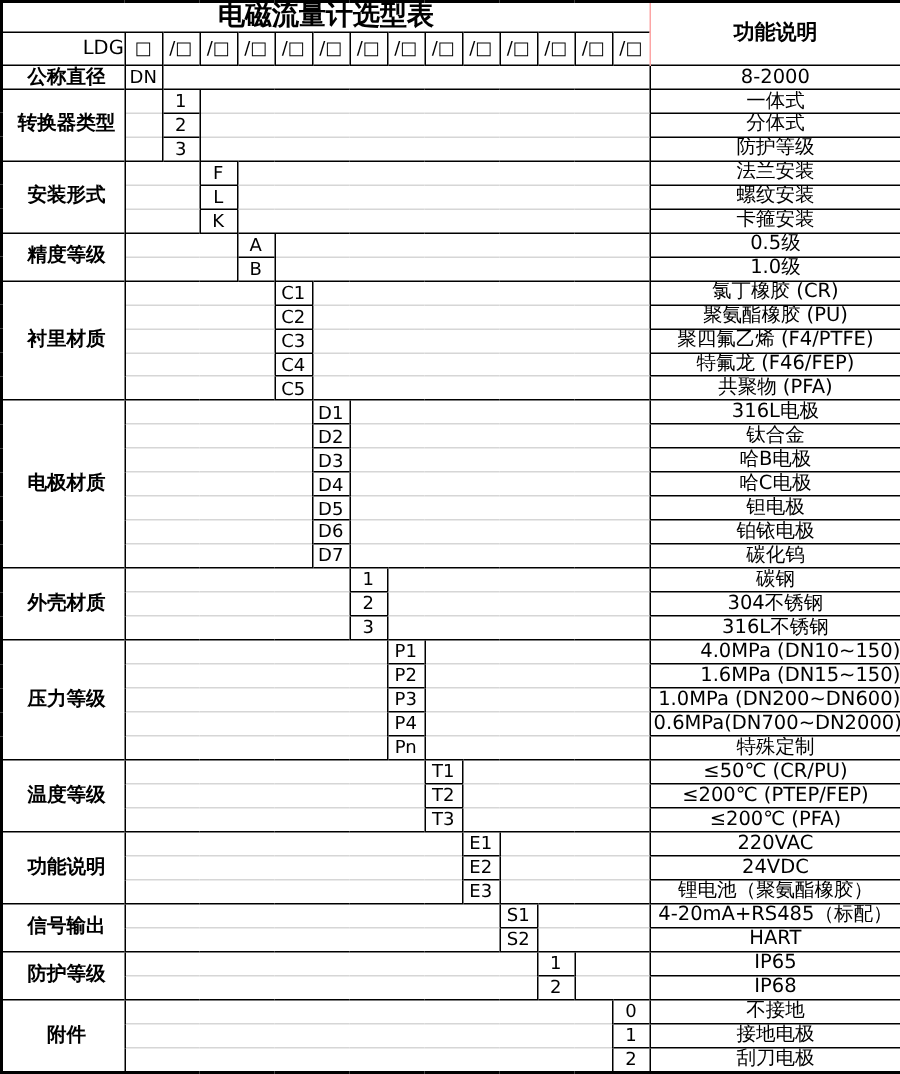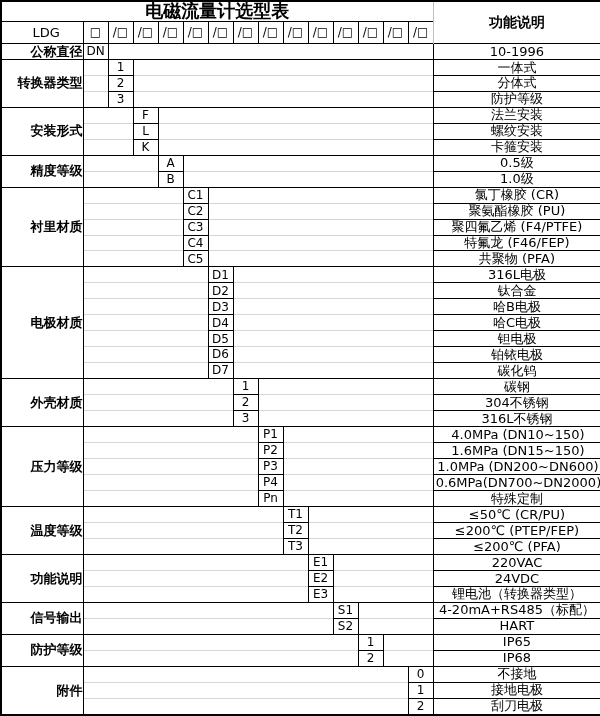--- a/index.html
+++ b/index.html
@@ -16,26 +16,26 @@
     border-top:1px solid #d6d6d6;
     padding:0;margin:0;
     text-align:center;vertical-align:middle;
     font-size:13px;line-height:1.05;
     white-space:nowrap;overflow:hidden;
   }
   td.bt{border-top:1px solid #000;}
   td.bl{border-left:1px solid #000;}
   td.title-cell{font-weight:bold;font-size:18px;}
   td.fn-header{font-weight:bold;font-size:14px;border-left:1px solid #fca5a5;}
-  td.model-cell{text-align:center;padding-left:8px;}
+  td.model-cell{text-align:right;padding-left:8px;}
   td.code-head{font-size:12px;}
-  td.label{text-align:right;padding-left:4px;font-weight:bold;margin-top:15px;}
+  td.label{text-align:center;padding-left:4px;font-weight:bold;margin-top:15px;}
   td.code{font-size:12px;}
   td.desc{font-size:13px;}
-  td.desc.left{text-align:center;padding-left:2px;}
+  td.desc.left{text-align:right;padding-left:2px;}
 </style>
 </head>
 <body>
 
 <table class="sel">
   <colgroup>
     <col style="width:82px">
     <col style="width:25px">
     <col style="width:25px">
       <col style="width:25px">
@@ -71,21 +71,21 @@
         <td class="code-head bt bl">/□</td>
         <td class="code-head bt bl">/□</td>
         <td class="code-head bt bl">/□</td>
         <td class="code-head bt bl">/□</td>
         <td class="code-head bt bl">/□</td>
       </tr>
       <tr>
         <td class="label bt">公称直径</td>
         <td class="code bt bl">DN</td>
         <td class="empty bt bl" colspan="13"></td>
-        <td class="desc bt bl">10-1996</td>
+        <td class="desc bt bl">8-2000</td>
       </tr>
       <tr>
         <td class="label bt" rowspan="3">转换器类型</td>
         <td class="empty bl bt"></td>
         <td class="code bl bt">1</td>
         <td class="empty bl bt"></td>
         <td class="empty bt"></td>
         <td class="empty bt"></td>
         <td class="empty bt"></td>
         <td class="empty bt"></td>
@@ -658,21 +658,21 @@
         <td class="empty"></td>
         <td class="empty"></td>
         <td class="empty"></td>
         <td class="empty"></td>
         <td class="empty"></td>
         <td class="code bl bt">E3</td>
         <td class="empty bl"></td>
         <td class="empty"></td>
         <td class="empty"></td>
         <td class="empty"></td>
-        <td class="desc bl bt">锂电池（转换器类型）</td>
+        <td class="desc bl bt">锂电池（聚氨酯橡胶）</td>
       </tr>
       <tr>
         <td class="label bt" rowspan="2">信号输出</td>
         <td class="empty bl bt"></td>
         <td class="empty bt"></td>
         <td class="empty bt"></td>
         <td class="empty bt"></td>
         <td class="empty bt"></td>
         <td class="empty bt"></td>
         <td class="empty bt"></td>

